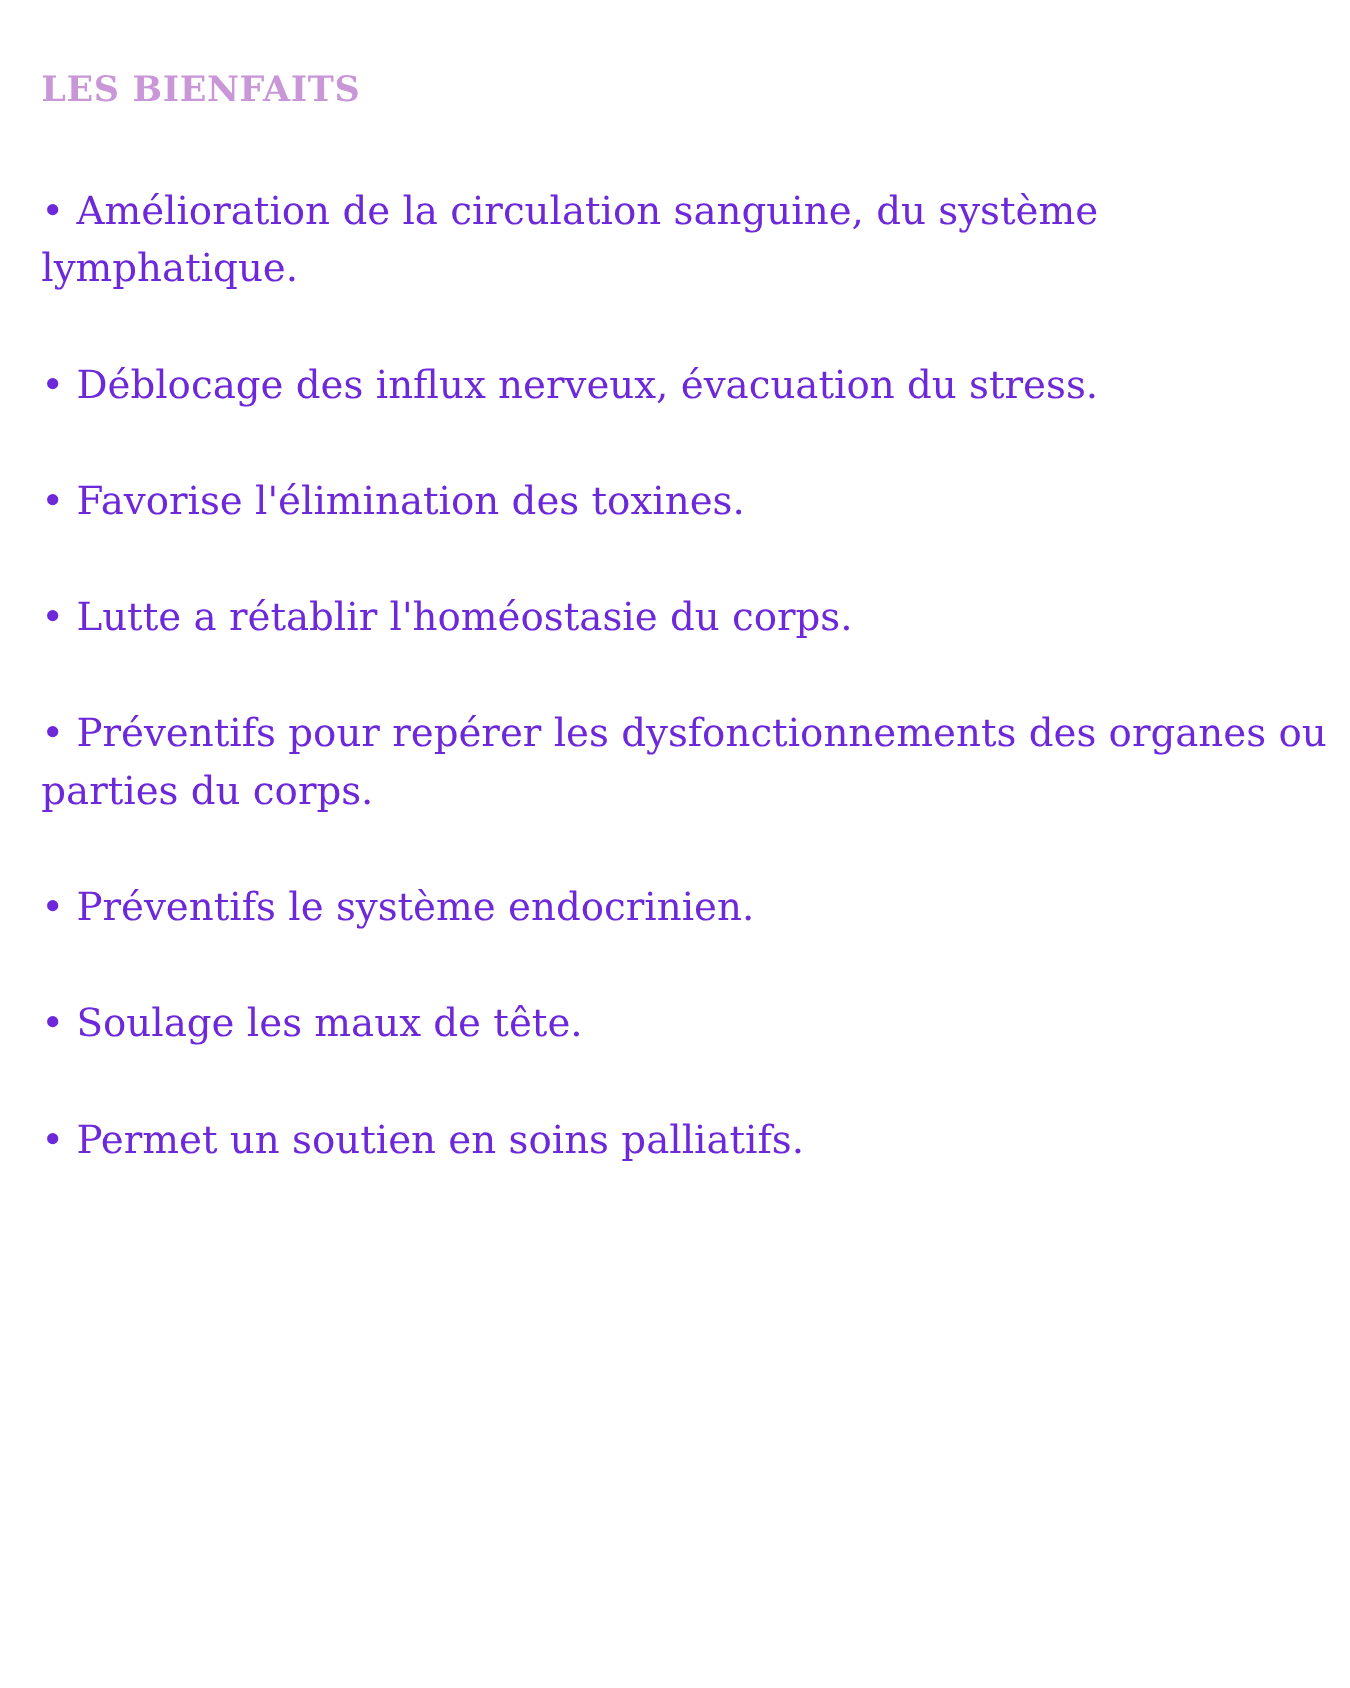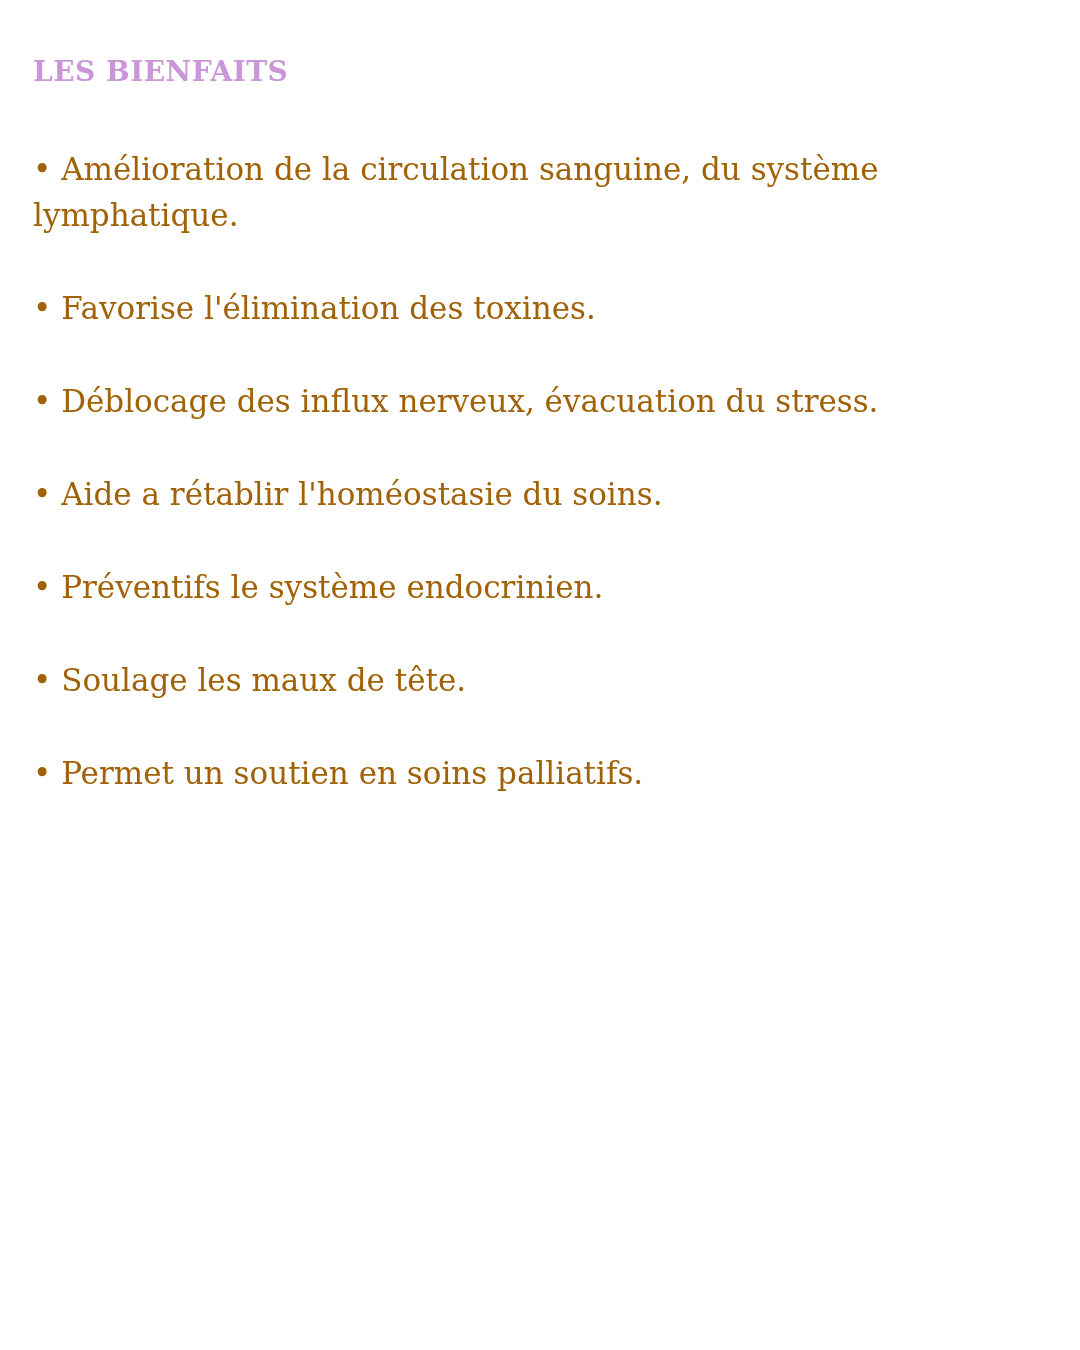--- a/index.html
+++ b/index.html
@@ -23,30 +23,31 @@
     font-weight: 700;
     letter-spacing: 0.5px;
     color: #c997d7;
     font-family: "DejaVu Serif", "Liberation Serif", serif;
   }
   .benefit-item {
     margin: 0 0 47px 0;
     font-size: 31px;
     line-height: 46px;
     font-weight: 400;
-    color: #a16207;
+    color: #6d28d9;
     max-width: 1042px;
   }
 </style>
 </head>
 <body>
 
 <div class="page">
   <h1 class="page-title">LES BIENFAITS</h1>
 
   <p class="benefit-item">• Amélioration de la circulation sanguine, du système lymphatique.</p>
+  <p class="benefit-item">• Déblocage des influx nerveux, évacuation du stress.</p>
   <p class="benefit-item">• Favorise l'élimination des toxines.</p>
-  <p class="benefit-item">• Déblocage des influx nerveux, évacuation du stress.</p>
-  <p class="benefit-item">• Aide a rétablir l'homéostasie du soins.</p>
+  <p class="benefit-item">• Lutte a rétablir l'homéostasie du corps.</p>
+  <p class="benefit-item">• Préventifs pour repérer les dysfonctionnements des organes ou parties du corps.</p>
   <p class="benefit-item">• Préventifs le système endocrinien.</p>
   <p class="benefit-item">• Soulage les maux de tête.</p>
   <p class="benefit-item">• Permet un soutien en soins palliatifs.</p>
 </div>
 
 </body></html>

